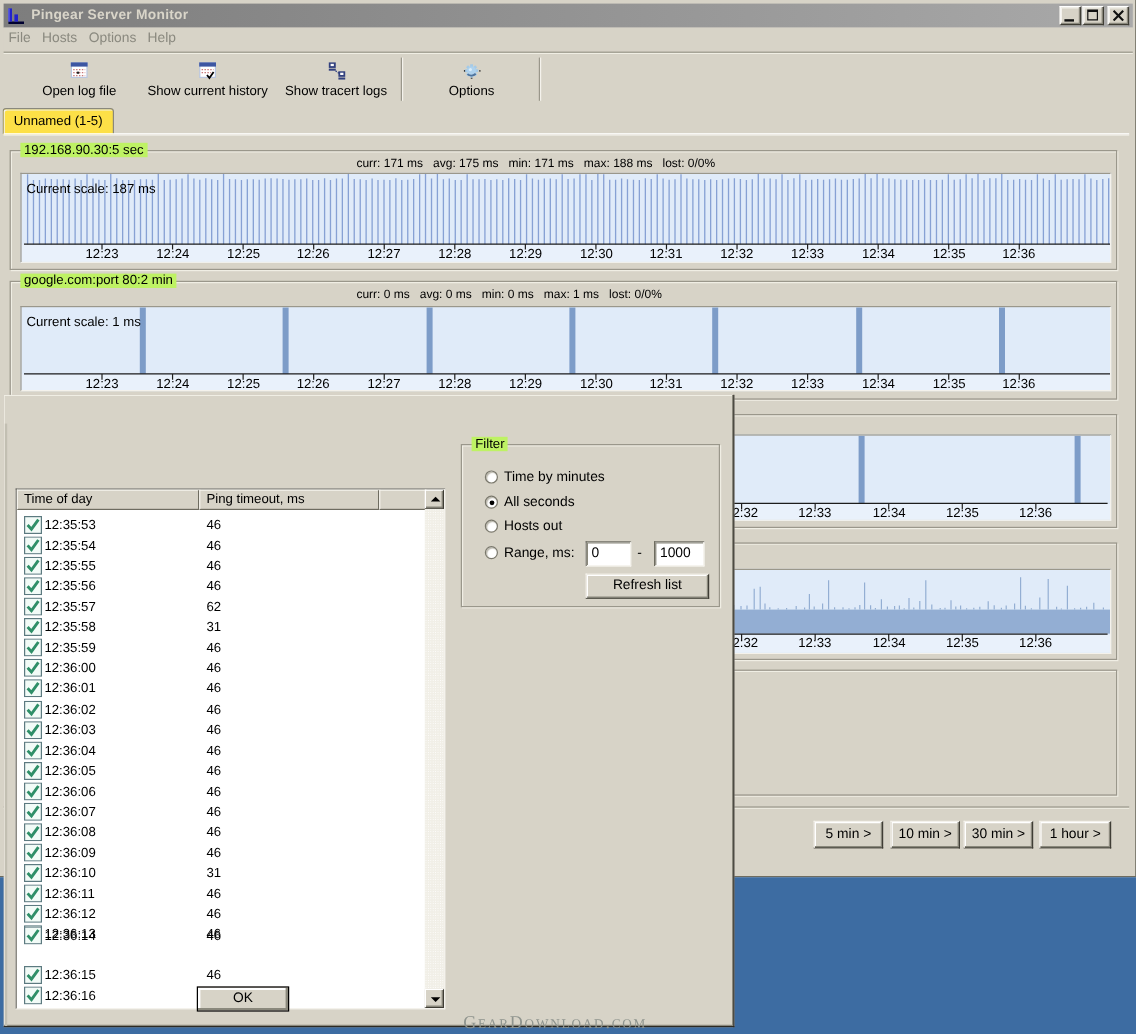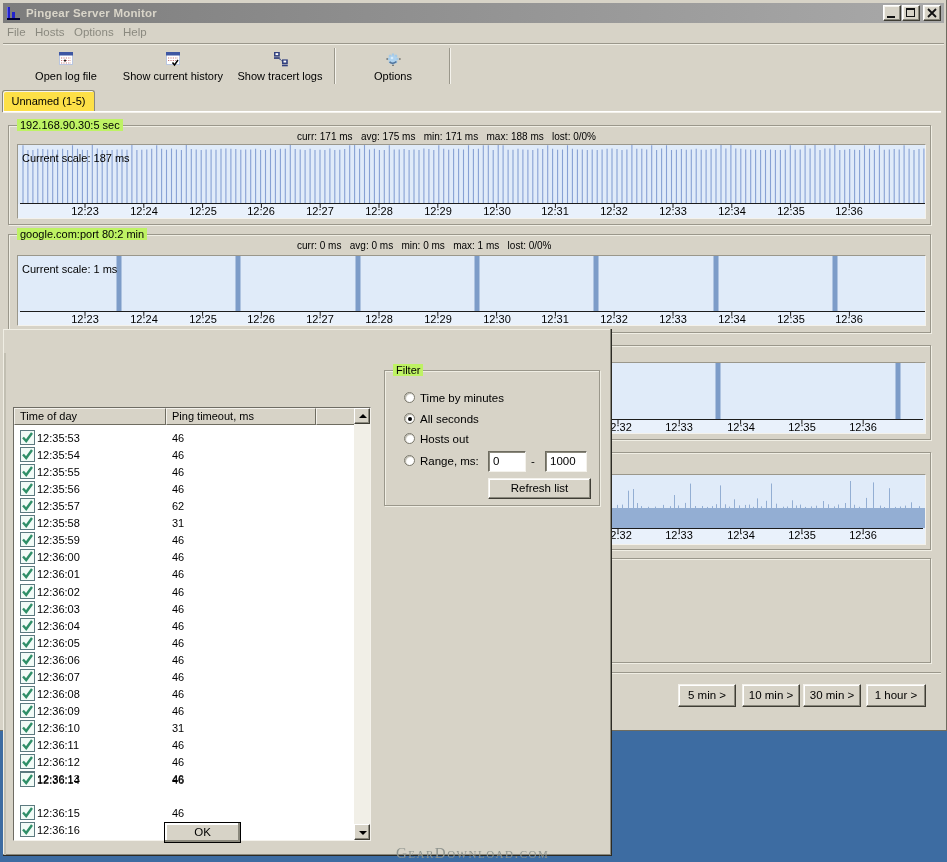--- a/index.html
+++ b/index.html
@@ -36,21 +36,21 @@
 #vsb { position:absolute; right:0; top:0; width:16px; height:432px; background:#f1efe7; background-image:radial-gradient(#fff 28%, transparent 30%); background-size:2px 2px; }
 .sbtn { position:absolute; left:0; width:16px; height:16px; background:#d7d3c7; border:1px solid; border-color:#fff #3f3d35 #3f3d35 #fff; box-shadow:inset -1px -1px 0 #8a887c; }
 .tri { position:absolute; left:4px; width:0; height:0; border-left:4px solid transparent; border-right:4px solid transparent; }
 #filter { left:384px; top:370px; width:216px; height:136px; border:1px solid #9a978b; box-shadow:inset 1px 1px 0 #f0eee4, 1px 1px 0 #f0eee4; position:absolute; }
 .radio { position:absolute; width:11px; height:11px; border-radius:50%; background:#fff; border:1px solid #7a786c; box-shadow:inset 1px 1px 1px #b9b6aa; }
 .rdot { position:absolute; left:3px; top:3px; width:4px; height:4px; background:#000; border-radius:50%; }
 .rlabel { position:absolute; font-size:11.5px; white-space:nowrap; }
 .input { position:absolute; background:#fff; border:1px solid; border-color:#6e6c60 #f4f2ec #f4f2ec #6e6c60; box-shadow:inset 1px 1px 0 #8a887c; font-size:11.5px; padding:3px 0 0 4px; }
 .btn { position:absolute; background:#d7d3c7; border:1px solid; border-color:#f4f2ec #3f3d35 #3f3d35 #f4f2ec; box-shadow:inset -1px -1px 0 #8a887c, inset 1px 1px 0 #fff; text-align:center; font-size:11.5px; }
 #okbtn { left:164px; top:822px; width:77px; height:21px; border:1px solid #000; background:#d7d3c7; box-shadow:inset -2px -2px 0 #8a887c, inset 1px 1px 0 #fff, inset 2px 2px 0 #fff; line-height:19px; position:absolute; text-align:center; font-size:11.5px; }
-#wm { position:absolute; left:396px; top:845px; font-family:"Liberation Serif",serif; font-variant:small-caps; font-size:15px; letter-spacing:1.5px; color:#8f948e; z-index:50; }
+#wm { position:absolute; left:386px; top:845px; font-family:"Liberation Serif",serif; font-variant:small-caps; font-size:15px; letter-spacing:1.5px; color:#8f948e; z-index:50; }
 </style></head><body>
 
 <div id="main" class="abs">
   <div id="titlebar" class="abs">
     <svg class="abs" style="left:2px;top:2px" width="17" height="16" viewBox="0 0 17 16">
         <path d="M2 13h13v2H2z" fill="#000030"></path>
         <rect x="2" y="2" width="3" height="11" fill="#2222cc"></rect>
         <rect x="7" y="7" width="3" height="6" fill="#2222cc"></rect>
         <path d="M2 2h1v11H2z" fill="#6666ee"></path>
       </svg>

